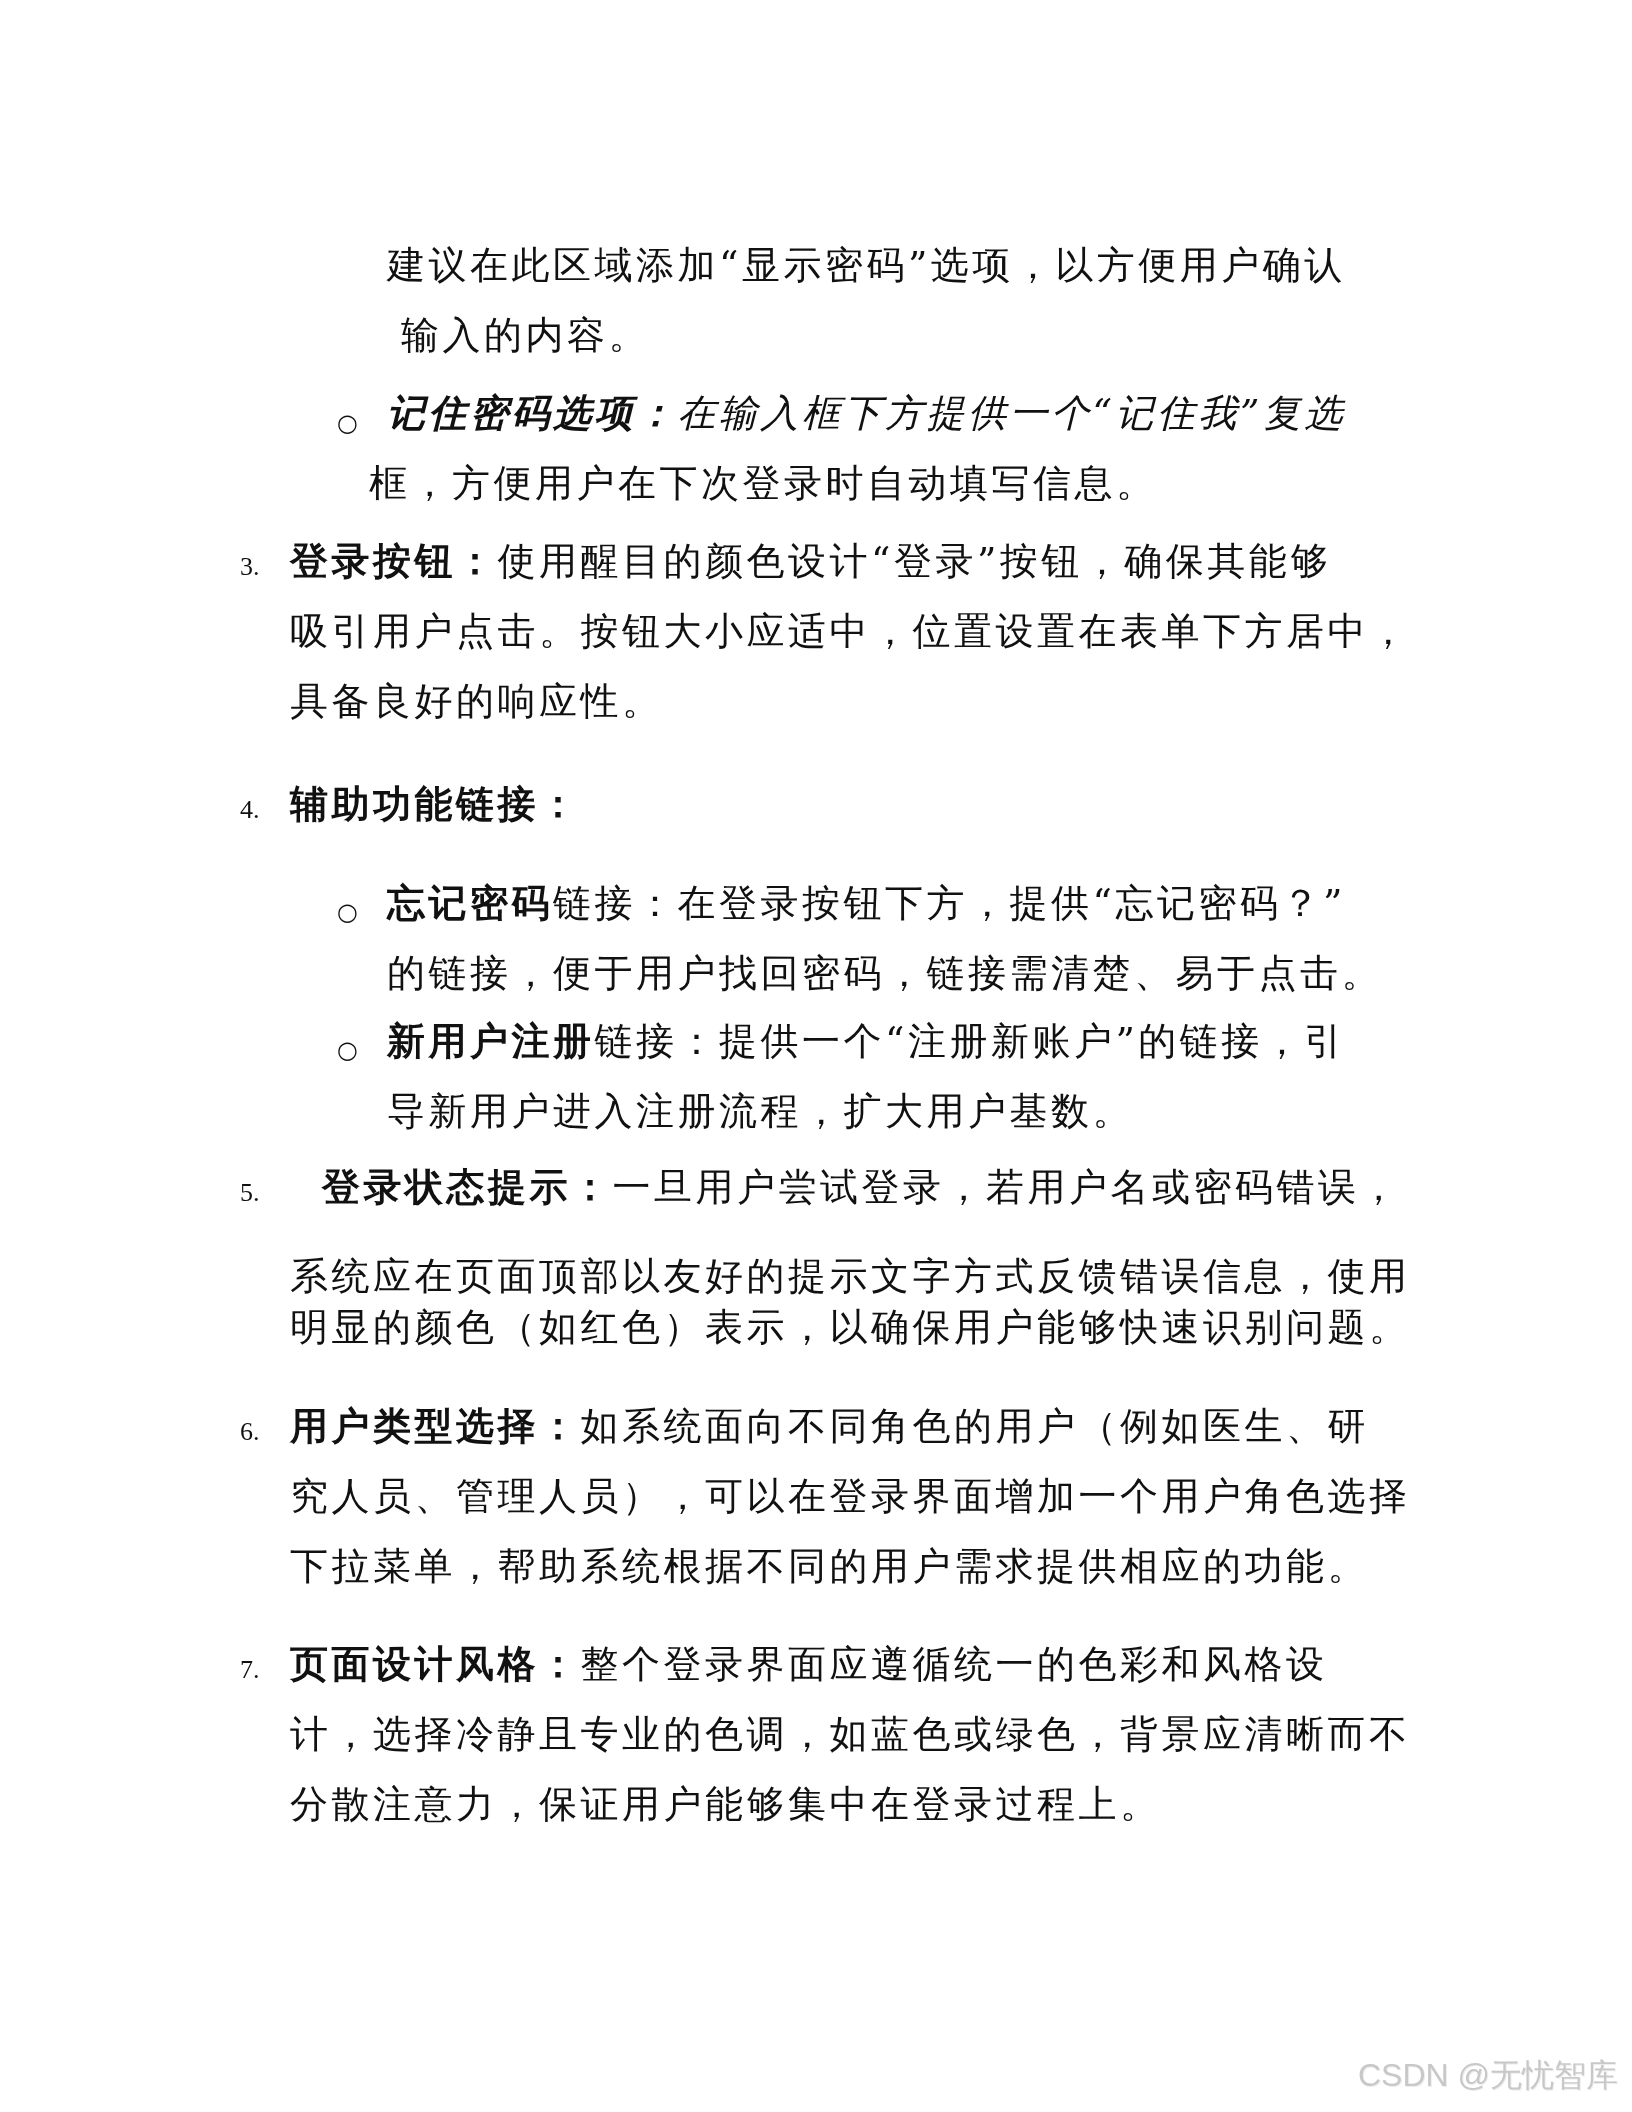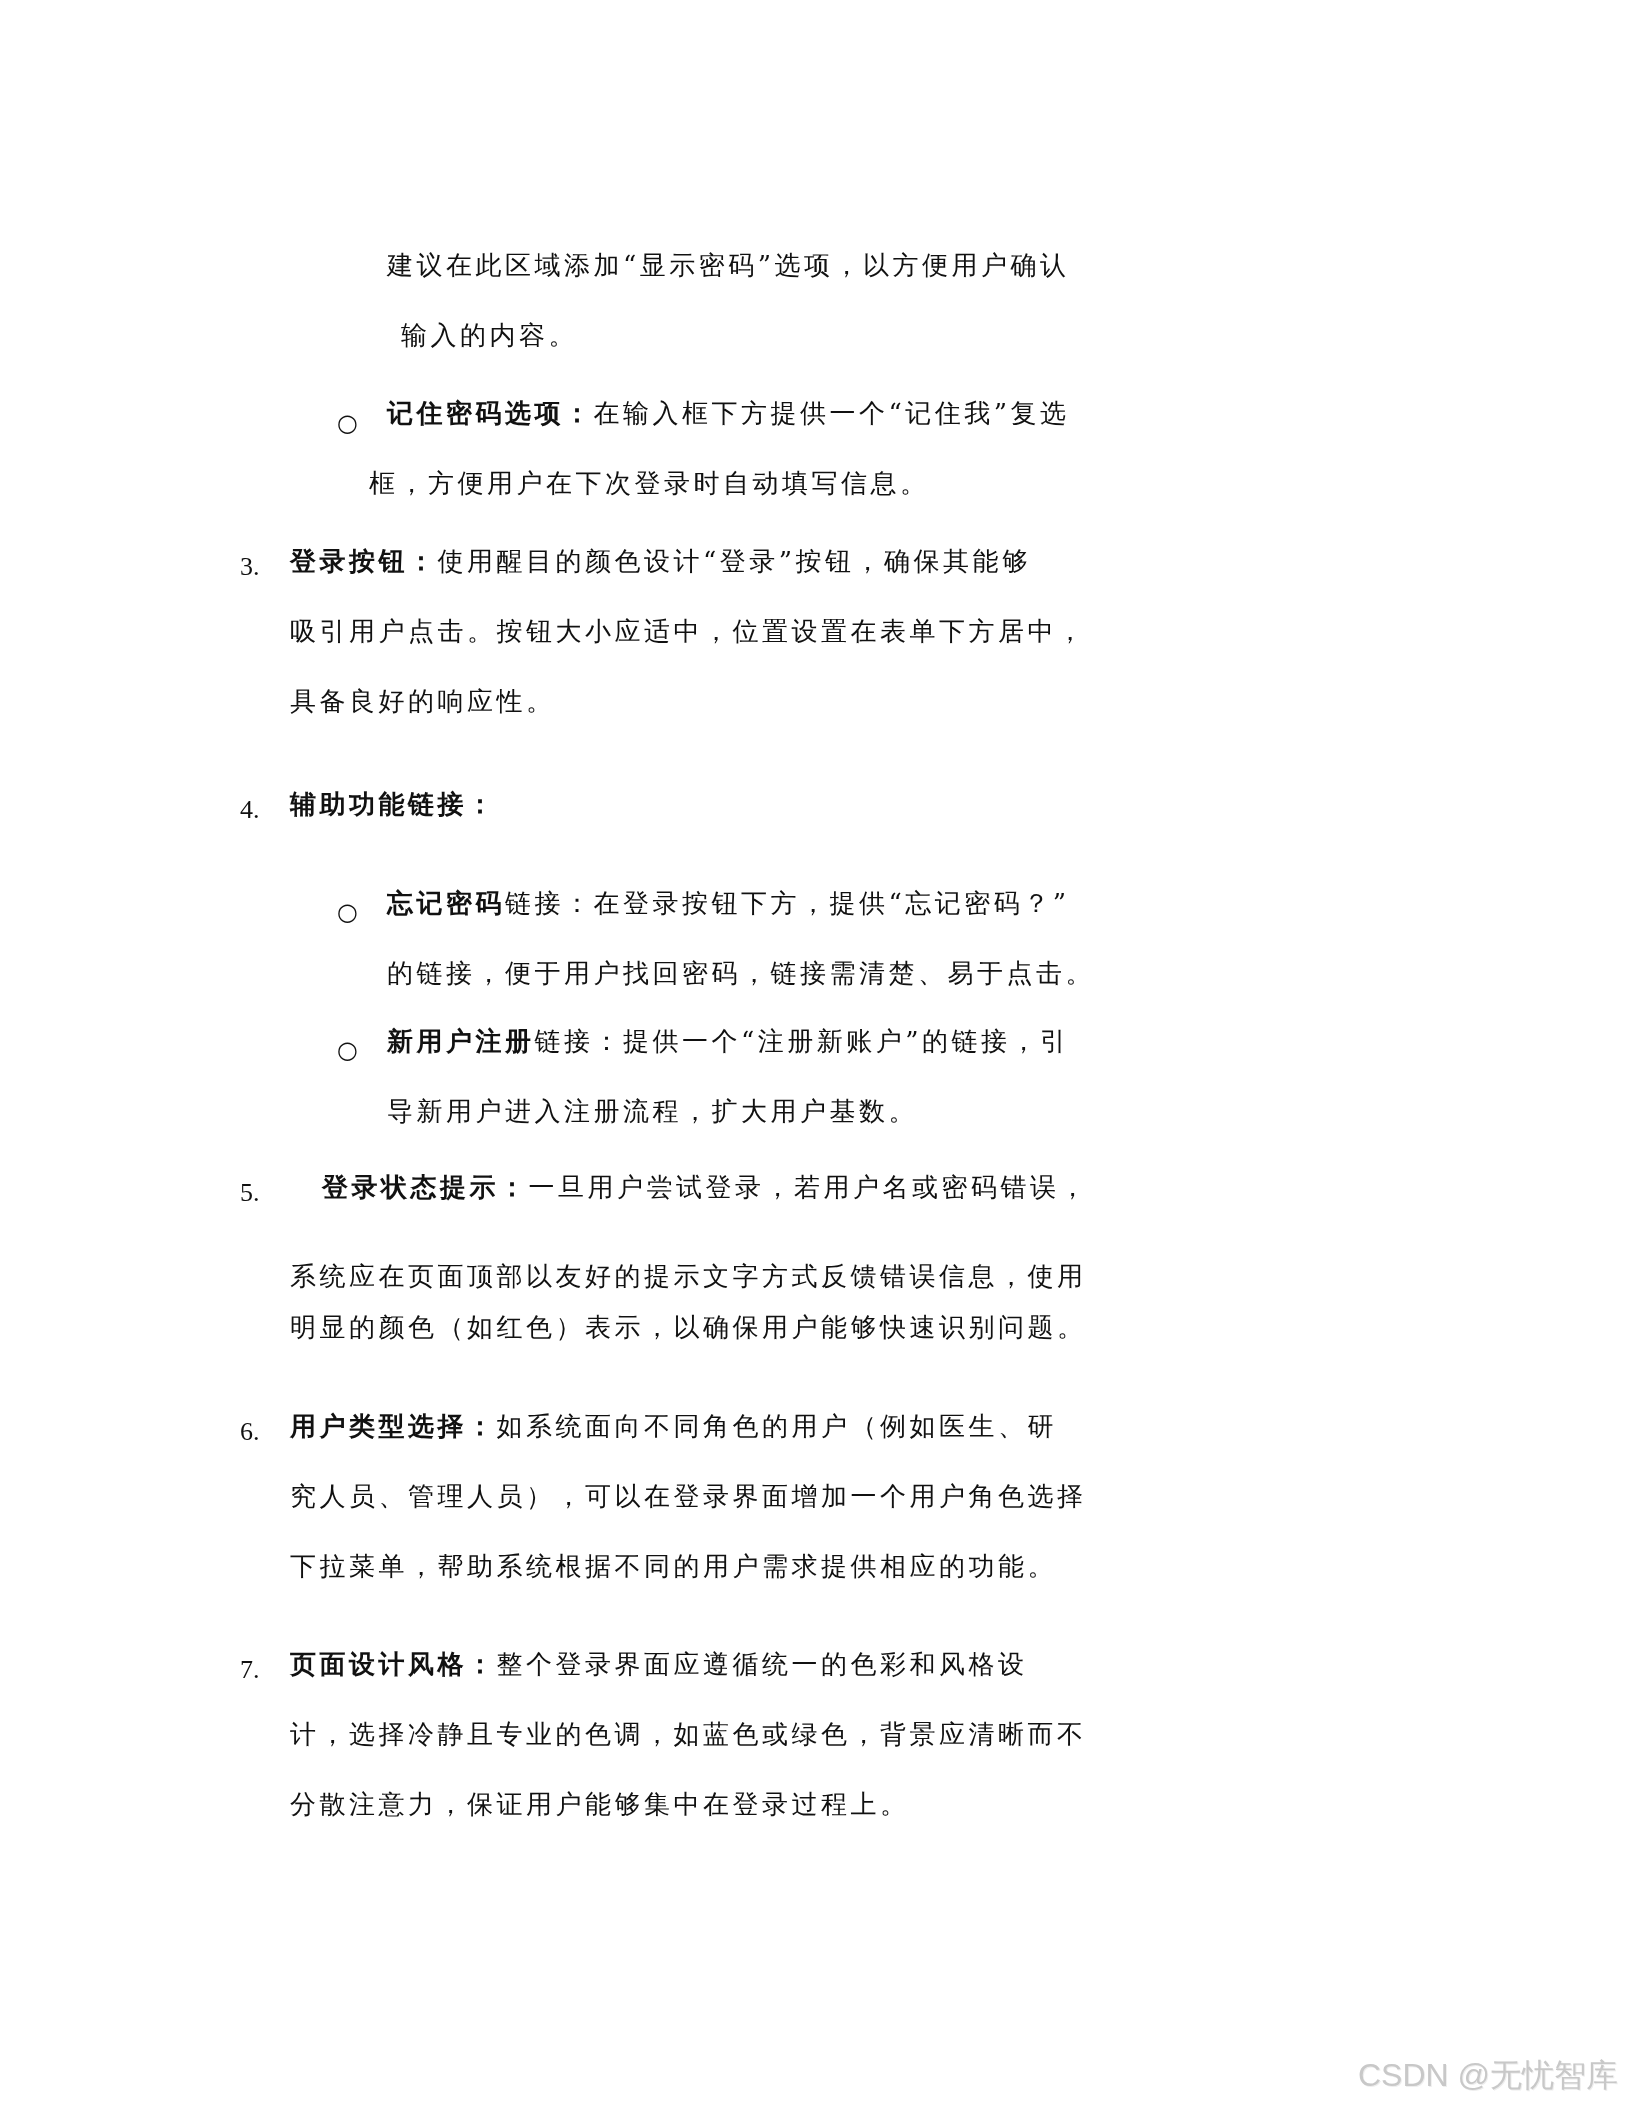--- a/index.html
+++ b/index.html
@@ -1,32 +1,32 @@
 <!DOCTYPE html>
 <html><head>
 <meta charset="utf-8">
 <style>
   html, body { margin: 0; padding: 0; background: #ffffff; }
   body { width: 1632px; height: 2112px; position: relative; overflow: hidden;
          font-family: "DejaVu Serif", "Liberation Serif", serif; color: #111; }
-  .line { position: absolute; font-size: 26px; line-height: 48px; white-space: nowrap; letter-spacing: 3.5px; }
+  .line { position: absolute; font-size: 38px; line-height: 48px; white-space: nowrap; letter-spacing: 3.5px; }
   .num { position: absolute; font-size: 26px; line-height: 48px; font-family: "Liberation Serif", serif; }
   .bullet { position: absolute; font-size: 24px; line-height: 48px; font-family: "DejaVu Sans", sans-serif; }
   b { font-weight: bold; }
   .watermark { position: absolute; right: 14px; bottom: 14px; font-family: "Liberation Sans", sans-serif;
                font-size: 32px; color: #c8c8c8; text-shadow: 1px 1px 0 #eee; }
 </style>
 </head>
 <body>
 
 <div class="line" style="left:387px; top:241px;">建议在此区域添加“显示密码”选项，以方便用户确认</div>
 <div class="line" style="left:401px; top:311px;">输入的内容。</div>
 
 <div class="bullet" style="left:337px; top:399px;">○</div>
-<div class="line" style="left:387px; top:389px;"><b>记住密码选项：</b><span>在输入框下方提供一个“记住我”复选</span></div>
+<div class="line" style="left:387px; top:389px;font-style:italic;"><b>记住密码选项：</b><span>在输入框下方提供一个“记住我”复选</span></div>
 <div class="line" style="left:369px; top:459px;">框，方便用户在下次登录时自动填写信息。</div>
 
 <div class="num" style="left:240px; top:543px;">3.</div>
 <div class="line" style="left:290px; top:537px;"><b>登录按钮：</b><span>使用醒目的颜色设计“登录”按钮，确保其能够</span></div>
 <div class="line" style="left:290px; top:607px;">吸引用户点击。按钮大小应适中，位置设置在表单下方居中，</div>
 <div class="line" style="left:290px; top:677px;">具备良好的响应性。</div>
 
 <div class="num" style="left:240px; top:786px;">4.</div>
 <div class="line" style="left:290px; top:780px;"><b>辅助功能链接：</b></div>
 

